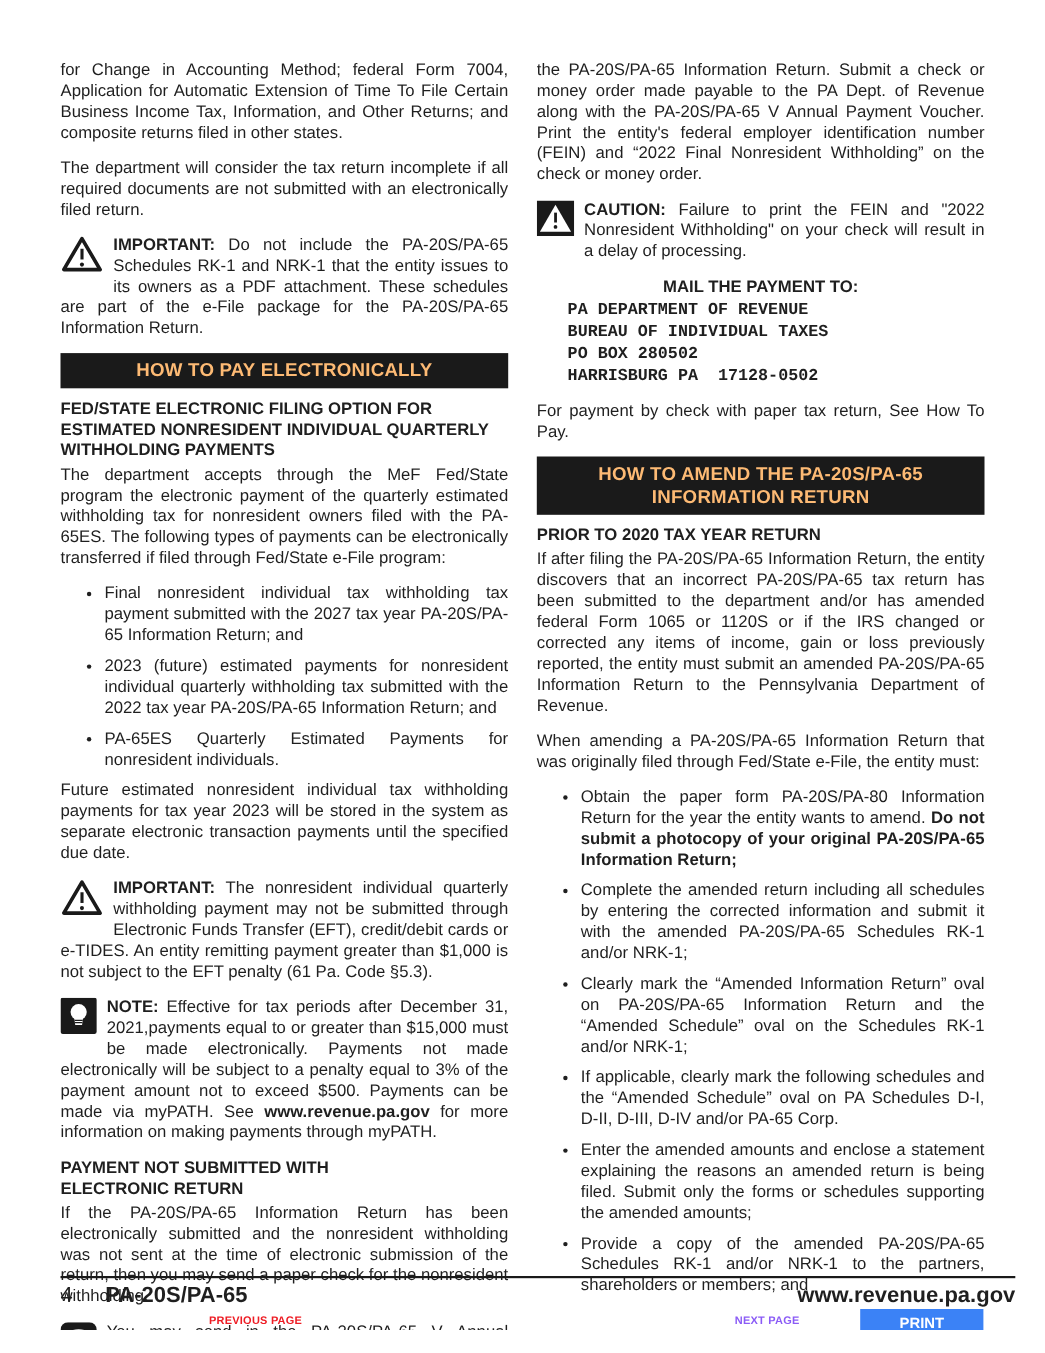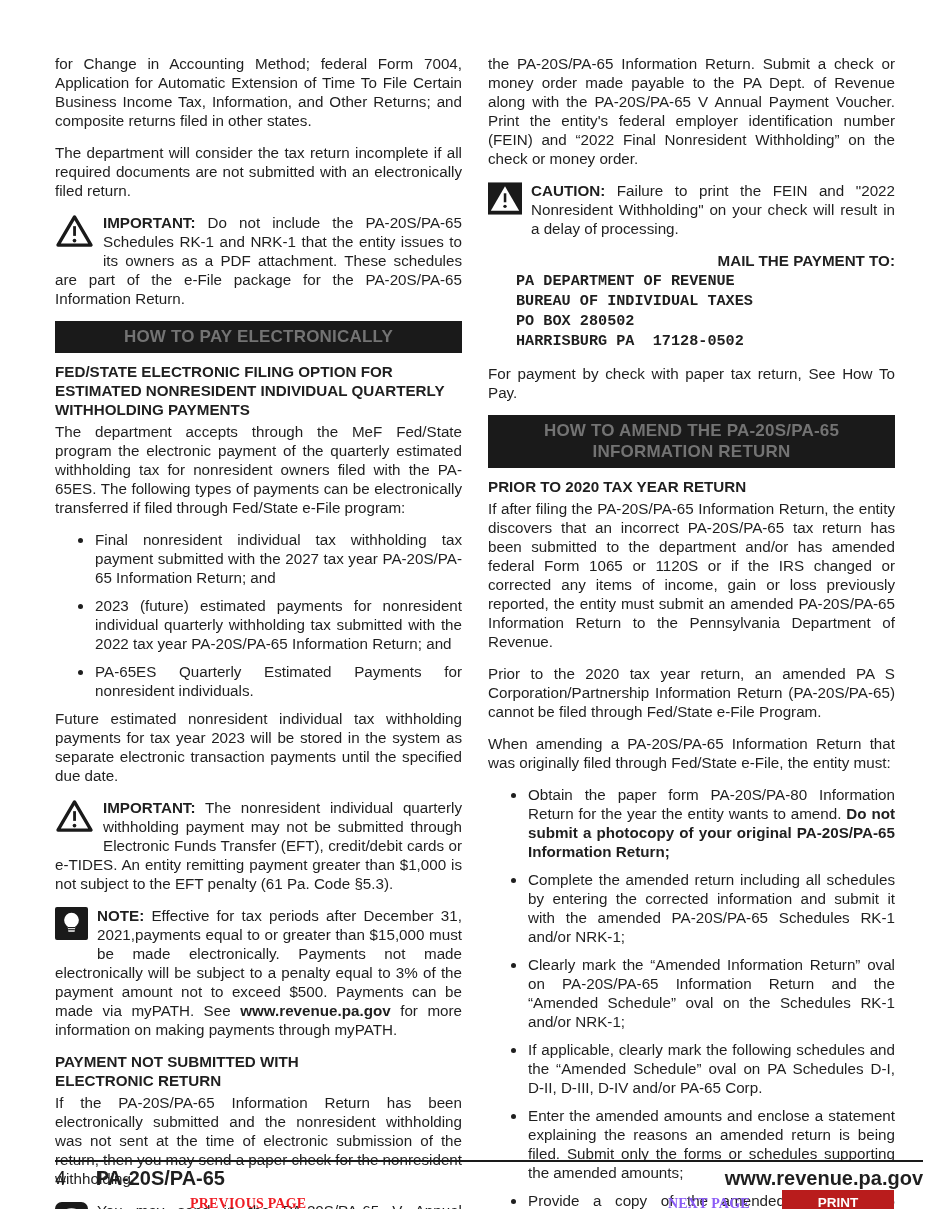--- a/index.html
+++ b/index.html
@@ -6,40 +6,40 @@
   .page{
     position:relative;width:950px;height:1209px;background:#ffffff;
     font-family:"Liberation Sans", sans-serif;color:#1f1f1f;overflow:hidden;padding-left:28px;
   }
   .cols{position:absolute;top:54px;left:55px;width:840px;display:flex;gap:26px;}
   .col{width:407px;font-size:15.2px;line-height:19px;text-align:justify;}
   .para{margin:0 0 13px 0;}
   .subhead{font-weight:bold;text-align:left;margin:0 0 3px 0;}
   .subhead.gap-top{margin-top:9px;}
   .bar{
-    background:#1a1a1a;color:#737373;font-weight:bold;font-size:17px;
+    background:#1a1a1a;color:#fdba74;font-weight:bold;font-size:17px;
     letter-spacing:.2px;text-align:center;padding:5px 2px 6px 2px;line-height:21px;
     margin:0 0 9px 0;
   }
   ul.bullets{margin:0 0 6px 0;padding:0 0 0 39px;list-style:disc;}
   ul.bullets li{margin:0 0 9px 0;padding-left:1px;}
   .icon-para .icon{float:left;margin:1px 9px 2px 0;}
   .icon-para{overflow:visible;}
-  .mail-head{font-weight:bold;margin:0 0 2px 0;text-align:right;}
+  .mail-head{font-weight:bold;margin:0 0 2px 0;text-align:center;}
   .mail-lines{font-weight:bold;padding-left:28px;margin:0 0 13px 0;text-align:left;}
   .mail-lines div{margin:0 0 1px 0;font-family:Liberation Mono, monospace;}
   b.inline{font-weight:bold;}
   .footer-rule{position:absolute;left:55px;right:55px;top:1160px;border-top:2px solid #1a1a1a;}
   .footer-row{position:absolute;left:55px;right:55px;top:1167px;font-size:20px;}
   .footer-page-num{font-weight:normal;}
   .footer-doc{font-weight:bold;margin-left:24px;}
   .footer-site{float:right;font-weight:bold;}
   .nav-link{
-    position:absolute;top:1196px;font-size:14px;font-weight:bold;
-    letter-spacing:.2px;cursor:pointer;text-decoration:none;font-family:Liberation Serif, serif;
+    position:absolute;top:1196px;font-size:10px;font-weight:bold;
+    letter-spacing:.2px;cursor:pointer;text-decoration:none;
   }
   .nav-prev{left:190px;}
   .nav-next{left:668px;}
   .print-btn{
     position:absolute;left:782px;top:1190px;width:112px;height:26px;
     color:#ffffff;font-size:13.5px;font-weight:bold;text-align:center;line-height:26px;
     cursor:pointer;
   }
   svg text{font-family:"Liberation Sans", sans-serif;}
 </style>
@@ -150,21 +150,20 @@
 
       <p class="para">For payment by check with paper tax return, See How To Pay.</p>
 
       <div class="bar" style="background: rgb(26, 26, 26);">
         <span>HOW TO AMEND THE PA-20S/PA-65</span><br>
         <span>INFORMATION RETURN</span>
       </div>
 
       <p class="subhead">PRIOR TO 2020 TAX YEAR RETURN</p>
       <p class="para">If after filing the PA-20S/PA-65 Information Return, the entity discovers that an incorrect PA-20S/PA-65 tax return has been submitted to the department and/or has amended federal Form 1065 or 1120S or if the IRS changed or corrected any items of income, gain or loss previously reported, the entity must submit an amended PA-20S/PA-65 Information Return to the Pennsylvania Department of Revenue.</p>
-      <p class="para">Prior to the 2020 tax year return, an amended PA S Corporation/Partnership Information Return (PA-20S/PA-65) cannot be filed through Fed/State e-File Program.</p>
       <p class="para">When amending a PA-20S/PA-65 Information Return that was originally filed through Fed/State e-File, the entity must:</p>
 
       <ul class="bullets">
         <li><span>Obtain the paper form PA-20S/PA-80 Information Return for the year the entity wants to amend. </span><b class="inline">Do not submit a photocopy of your original PA-20S/PA-65 Information Return;</b></li>
         <li><span>Complete the amended return including all schedules by entering the corrected information and submit it with the amended PA-20S/PA-65 Schedules RK-1 and/or NRK-1;</span><b class="inline"></b></li>
         <li><span>Clearly mark the “Amended Information Return” oval on PA-20S/PA-65 Information Return and the “Amended Schedule” oval on the Schedules RK-1 and/or NRK-1;</span><b class="inline"></b></li>
         <li><span>If applicable, clearly mark the following schedules and the “Amended Schedule” oval on PA Schedules D-I, D-II, D-III, D-IV and/or PA-65 Corp.</span><b class="inline"></b></li>
         <li><span>Enter the amended amounts and enclose a statement explaining the reasons an amended return is being filed. Submit only the forms or schedules supporting the amended amounts;</span><b class="inline"></b></li>
         <li><span>Provide a copy of the amended PA-20S/PA-65 Schedules RK-1 and/or NRK-1 to the partners, shareholders or members; and</span><b class="inline"></b></li>
       </ul>
@@ -173,14 +172,14 @@
 
   <div class="footer-rule"></div>
   <div class="footer-row">
     <span class="footer-page-num">4</span>
     <span class="footer-doc">PA-20S/PA-65</span>
     <span class="footer-site">www.revenue.pa.gov</span>
   </div>
 
   <a class="nav-link nav-prev" style="color: rgb(238, 28, 36);">PREVIOUS PAGE</a>
   <a class="nav-link nav-next" style="color: #8b5cf6;">NEXT PAGE</a>
-  <div class="print-btn" style="background: #b91c1c;">PRINT</div>
+  <div class="print-btn" style="background: #3b82f6;">PRINT</div>
 </div>
 
 </body></html>

